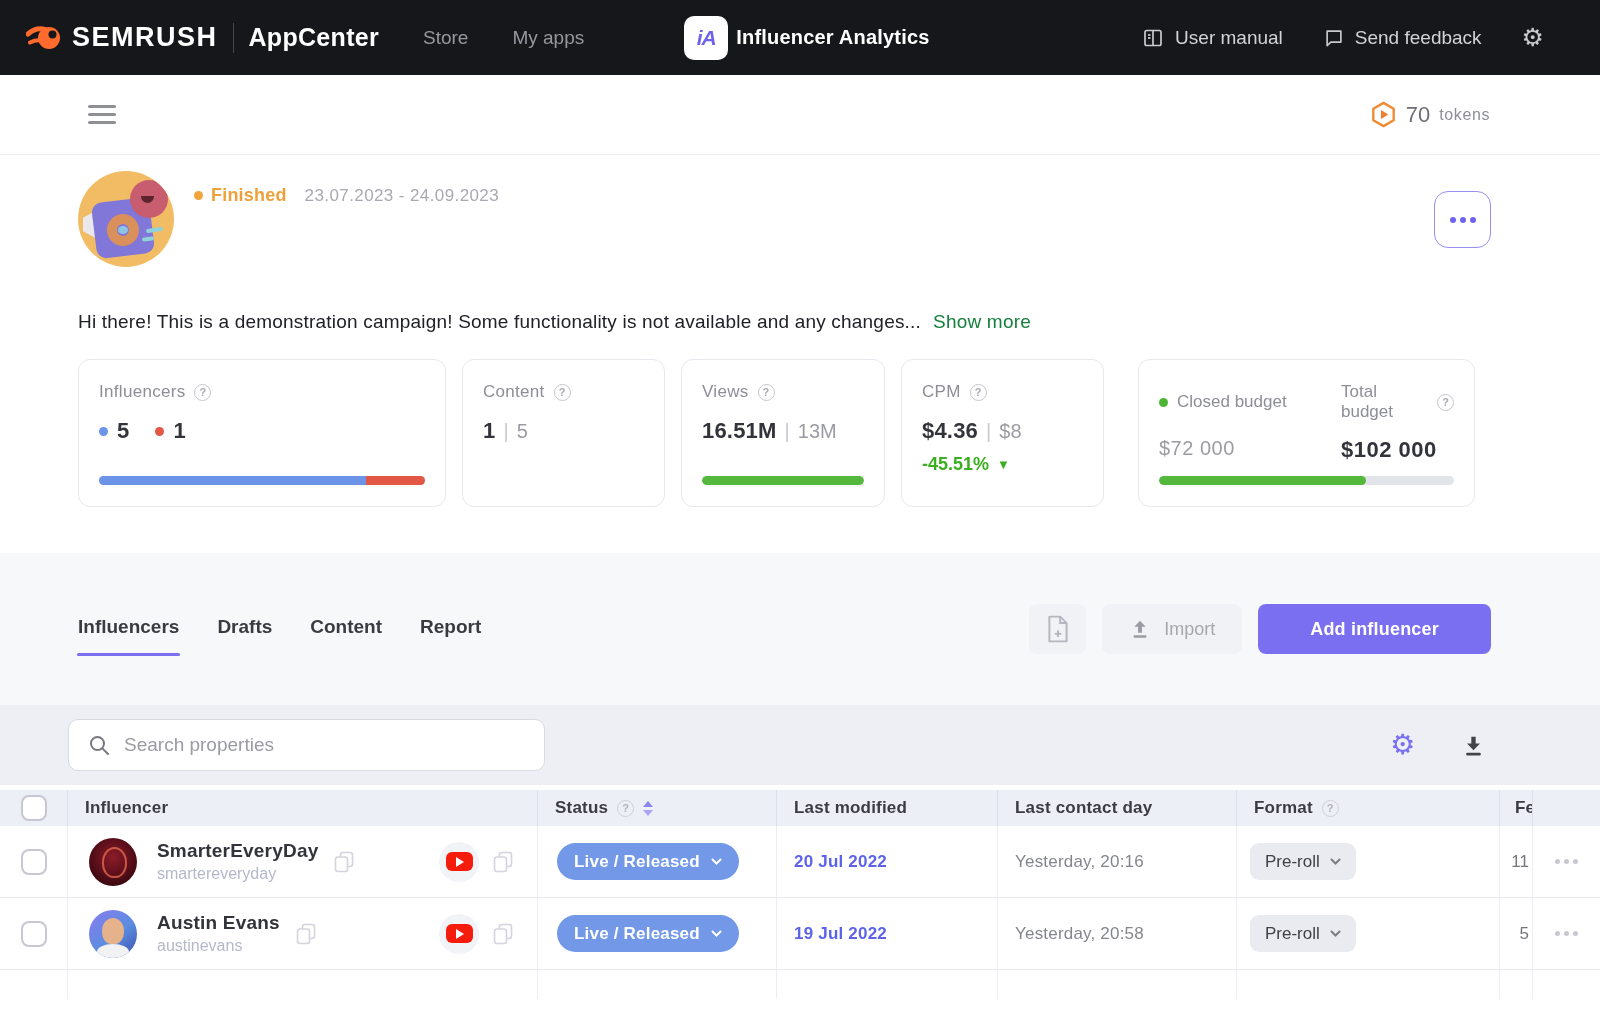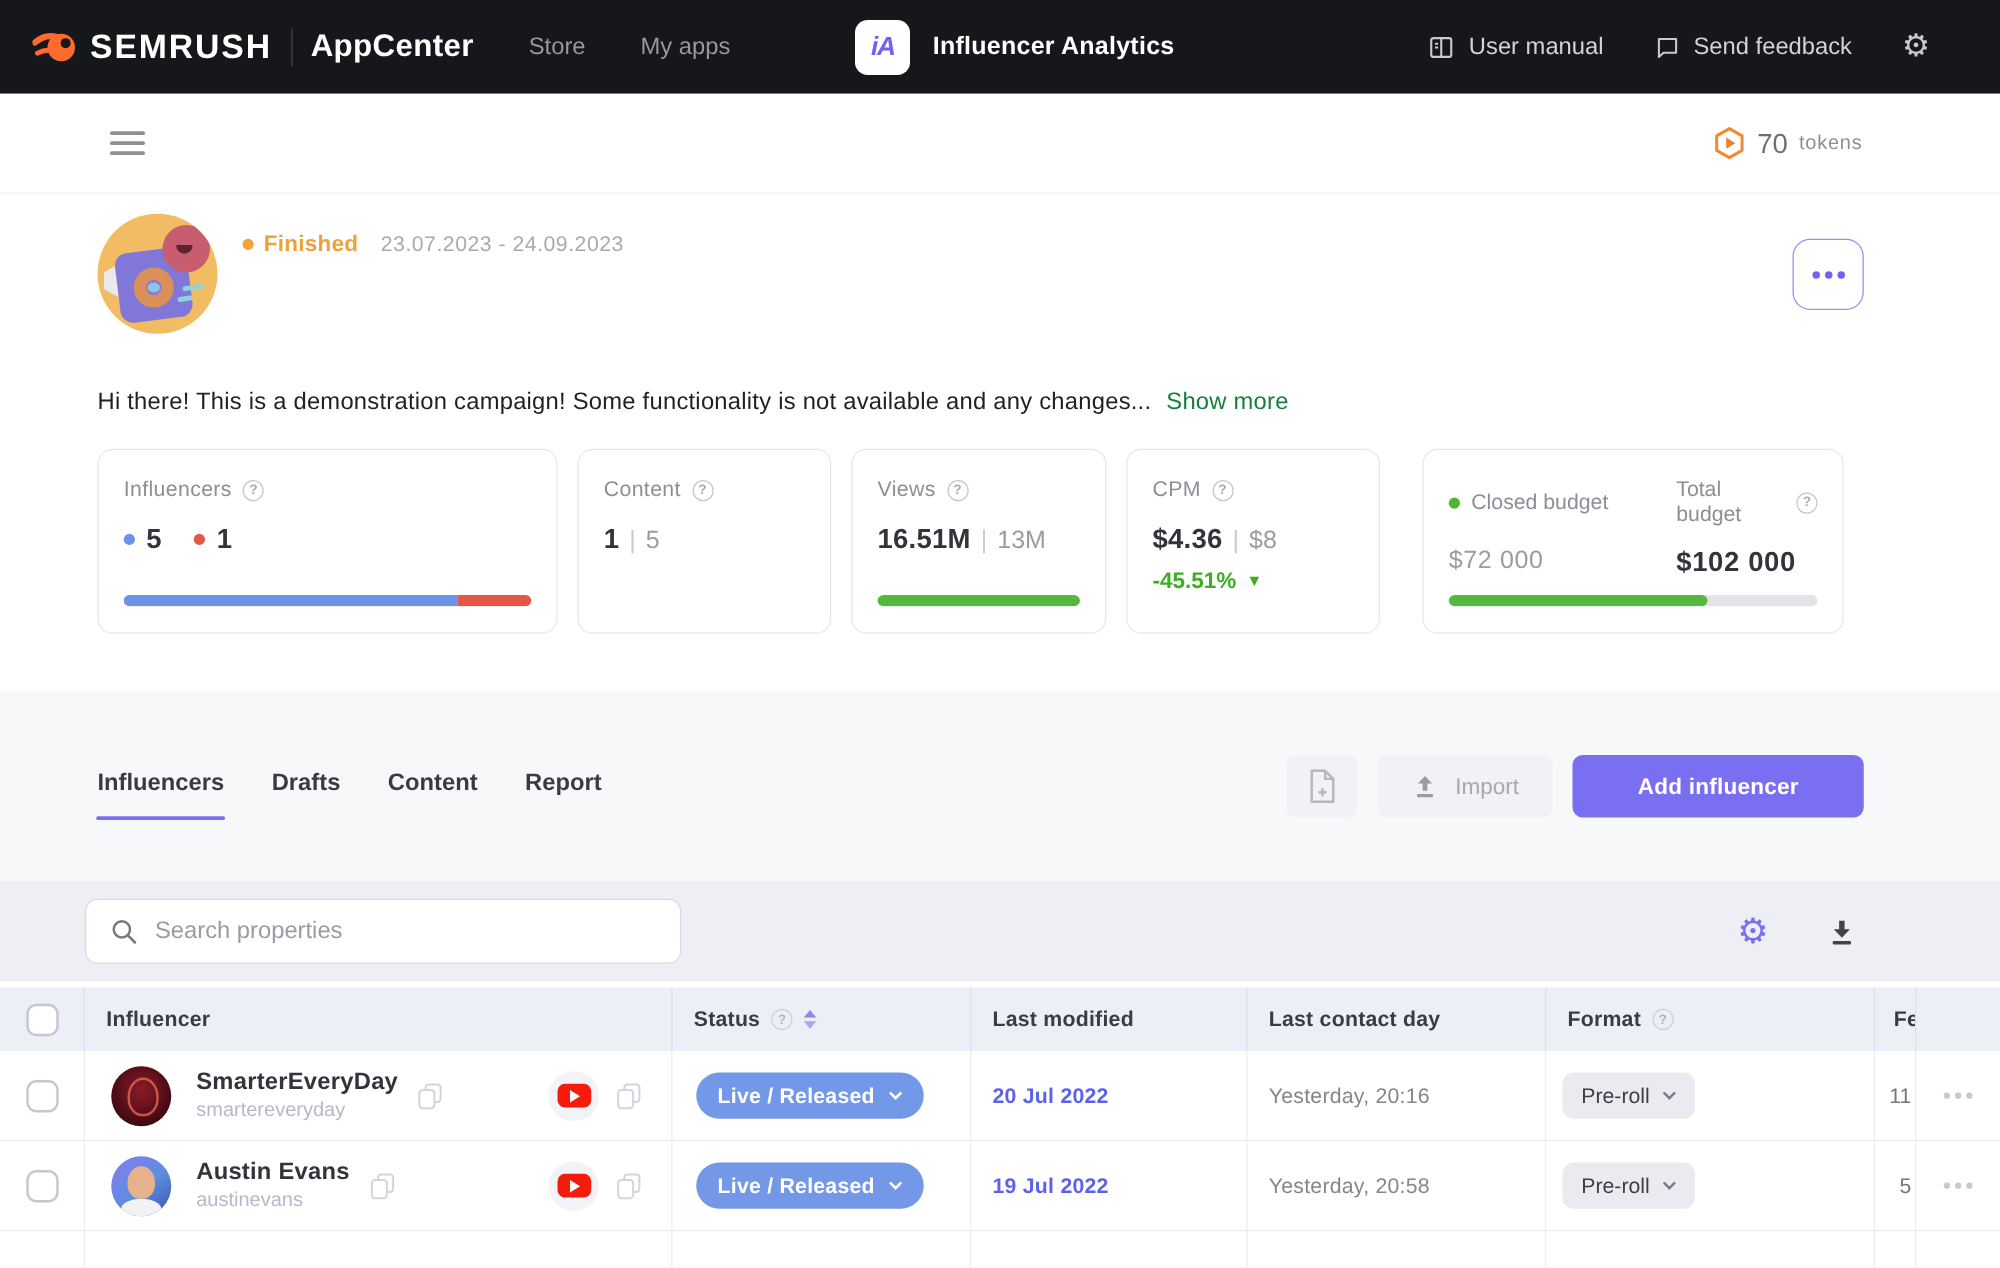--- a/index.html
+++ b/index.html
@@ -10,21 +10,21 @@
   
   .topbar { height:75px; background:#16171b; display:flex; align-items:center; padding:0 56px 0 26px; }
   .logo-ic { flex:none; margin-right:10px; }
   .brand { color:#fff; font-size:27px; font-weight:800; letter-spacing:1.5px; }
   .vdiv { width:1px; height:30px; background:#46474d; margin:0 15px; }
   .suite { color:#fff; font-size:25px; font-weight:700; letter-spacing:.3px; }
   .navlink { color:#97989f; font-size:19px; margin-left:44px; }
   .app-group { display:flex; align-items:center; margin-left:100px; }
   .app-badge { width:44px; height:44px; background:#fff; border-radius:10px; display:flex; align-items:center; justify-content:center; }
   .app-badge span { font-style:italic; font-weight:800; font-size:21px; color:#6f63ee; letter-spacing:-1px; }
-  .app-name { color:#fff; font-size:20px; font-weight:600; margin-left:18px; letter-spacing:.2px; }
+  .app-name { color:#fff; font-size:20px; font-weight:600; margin-left:8px; letter-spacing:.2px; }
   .topbar-right { margin-left:auto; display:flex; align-items:center; gap:40px; }
   .tb-action { display:flex; align-items:center; gap:10px; color:#d2d3d8; font-size:19px; }
   .tb-gear { color:#c9cad0; font-size:25px; line-height:1; cursor:pointer; }
 
   
   .subbar { height:80px; background:#fff; border-bottom:1px solid #ebecf0; display:flex; align-items:center; padding:0 110px 0 88px; }
   .burger { width:28px; cursor:pointer; }
   .burger i { display:block; height:3px; background:#8f9096; border-radius:2px; margin-bottom:5px; }
   .burger i:last-child { margin-bottom:0; }
   .tokens { margin-left:auto; display:flex; align-items:center; gap:9px; cursor:pointer; }
@@ -95,21 +95,21 @@
   .searchrow { height:80px; background:#edeff5; display:flex; align-items:center; padding:0 114px 0 68px; }
   .search-box { width:477px; height:52px; background:#fff; border:1px solid #d8dae3; border-radius:10px; display:flex; align-items:center; padding:0 18px; gap:13px; }
   .search-box input { border:none; outline:none; flex:1; font-size:19px; color:#33343b; background:transparent; font-family:inherit; }
   .search-box input::placeholder { color:#9a9ba4; }
   .sr-icons { margin-left:auto; display:flex; align-items:center; gap:46px; }
   .gear-purple { color:#7a6ff0; font-size:28px; line-height:1; cursor:pointer; }
 
   
   .gap-strip { height:5px; background:#fff; }
   .grid-row { display:grid; grid-template-columns:68px 470px 239px 221px 239px 263px 33px 67px; width:1600px; }
-  .thead { height:51px; background:#edeff6; }
+  .thead { height:36px; background:#edeff6; }
   .thead .cell { border-right:1px solid #dde0ea; display:flex; align-items:center; font-size:17px; font-weight:700; color:#3b3c43; padding-left:17px; letter-spacing:.2px; }
   .thead .cell:last-child { border-right:none; }
   .cell-check { justify-content:center; padding-left:0 !important; }
   .cell-fee { overflow:hidden; white-space:nowrap; padding-left:15px !important; }
   .checkbox { width:26px; height:26px; border:2px solid #c6c7d2; border-radius:8px; background:#fff; cursor:pointer; }
   .sort { display:inline-flex; flex-direction:column; margin-left:9px; cursor:pointer; }
   .sort i { width:0; height:0; border-left:5px solid transparent; border-right:5px solid transparent; }
   .sort .up { border-bottom:6px solid #8d86f2; margin-bottom:3px; }
   .sort .dn { border-top:6px solid #aaa5f5; }
   .thead .q { margin-left:9px; border-color:#cfd0d8; color:#b3b4bc; }

